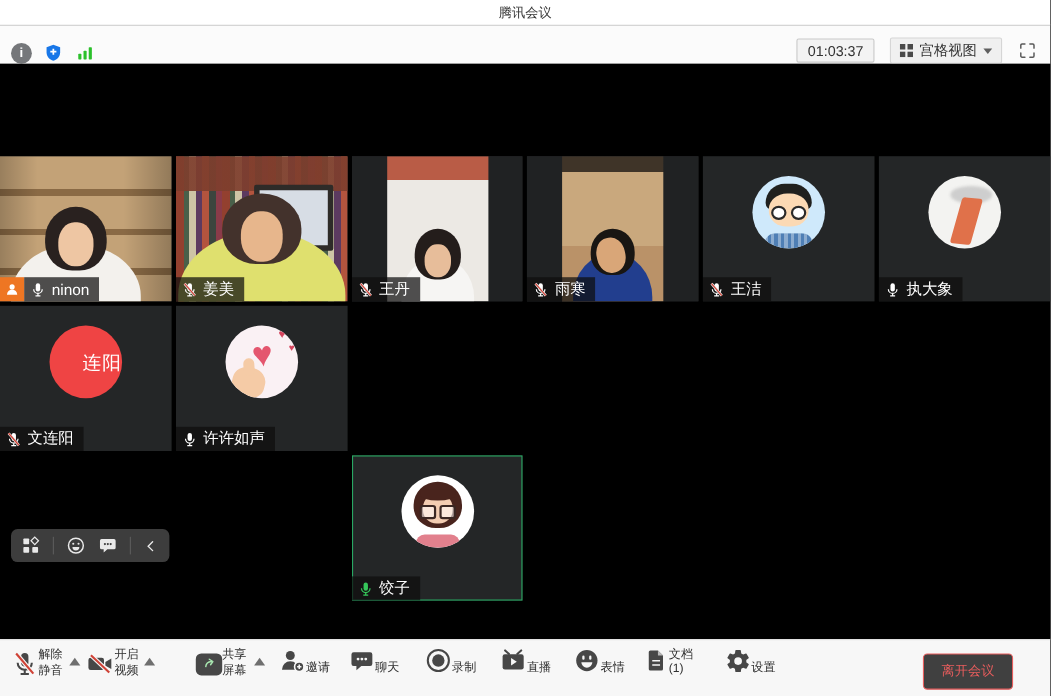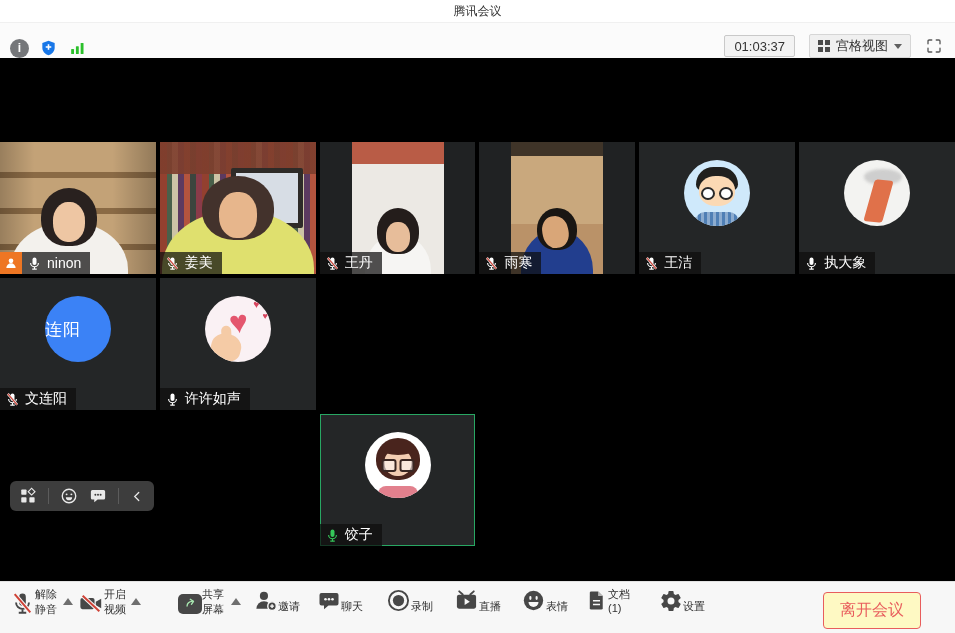--- a/index.html
+++ b/index.html
@@ -76,21 +76,21 @@
   .av-wj{background:#cfe9fb;}
   .av-wj .h{position:absolute;top:7px;left:50%;transform:translateX(-50%);width:42px;height:24px;background:#20201e;border-radius:21px 21px 8px 8px;}
   .av-wj .f{position:absolute;top:16px;left:50%;transform:translateX(-50%);width:36px;height:30px;background:#fbd9b4;border-radius:46%;}
   .av-wj .g{position:absolute;top:27px;left:50%;transform:translateX(-50%);display:flex;gap:4px;}
   .av-wj .g i{width:10px;height:9px;border:2px solid #2a2a2a;border-radius:50%;background:#fff;}
   .av-wj .b{position:absolute;bottom:0;left:50%;transform:translateX(-50%);width:44px;height:14px;background:#4f7fb5;border-radius:10px 10px 0 0;
             background-image:repeating-linear-gradient(90deg,rgba(255,255,255,.35) 0 3px,transparent 3px 6px);}
   .av-zdx{background:#f3f3f1;}
   .av-zdx .smear{position:absolute;top:9px;left:20px;right:8px;height:16px;background:#c2c2c2;border-radius:50%;opacity:.75;filter:blur(1.5px);}
   .av-zdx .orange{position:absolute;bottom:4px;left:25px;width:19px;height:42px;background:#e0714a;transform:skewX(-10deg) rotate(6deg);border-radius:3px;}
-  .av-wly{background:#3b82f6;display:flex;align-items:center;justify-content:flex-start;}
+  .av-wly{background:#ef4444;display:flex;align-items:center;justify-content:flex-end;}
   .av-wly .txt{color:#fff;font-size:17px;letter-spacing:1px;}
   .av-xx{background:#faf1f4;}
   .hrt{position:absolute;line-height:1;color:#e4566e;}
   .hrt::before{content:"\2665";}
   .av-xx .h1{top:10px;left:24px;font-size:32px;transform:rotate(-6deg);}
   .av-xx .h2{top:3px;right:11px;font-size:11px;color:#d5455e;}
   .av-xx .h3{top:16px;right:3px;font-size:9px;color:#d5455e;}
   .av-xx .hand{position:absolute;bottom:1px;left:6px;width:30px;height:27px;background:#f5cba6;border-radius:45% 45% 40% 40%;transform:rotate(14deg);}
   .av-xx .hand::after{content:"";position:absolute;top:-8px;left:7px;width:10px;height:16px;background:#f5cba6;border-radius:6px;transform:rotate(-18deg);}
   .av-js{background:#f6f0df;}
@@ -120,22 +120,22 @@
   .tbi-3{margin-left:48px;width:52px;}  .tbi-4{margin-left:23px;width:48px;}
   .tbi-5{margin-left:16px;width:56px;}  .tbi-6{margin-left:16px;width:48px;}
   .tbi-7{margin-left:21px;width:48px;}  .tbi-8{margin-left:20px;width:48px;}
   .tbi-9{margin-left:19px;width:48px;}  .tbi-10{margin-left:16px;width:56px;}
   .tbi-11{margin-left:18px;width:48px;}
   .bt .halo{stroke:#f7f7f7;}
   .caret{position:absolute;top:16px;width:0;height:0;border-left:5px solid transparent;
          border-right:5px solid transparent;border-bottom:7px solid #6f6f6f;}
   .c1{left:63px;} .c2{left:131px;} .c3{left:231px;}
   .share-box{width:24px;height:20px;background:#474747;border-radius:5px;display:flex;align-items:center;justify-content:center;}
-  .leave{margin-left:auto;margin-right:34px;align-self:center;background:#fef9c3;border:1px solid #e85d5d;
-         color:#e85d5d;font-size:16px;padding:7px 16px;border-radius:4px;font-family:inherit;}
+  .leave{margin-left:auto;margin-right:34px;align-self:center;background:#404040;border:1px solid #e85d5d;
+         color:#e85d5d;font-size:12px;padding:7px 16px;border-radius:4px;font-family:inherit;}
 </style>
 </head>
 <body>
 
 <div class="app">
 
   <div class="titlebar">
     <span class="t">腾讯会议</span>
   </div>
 

